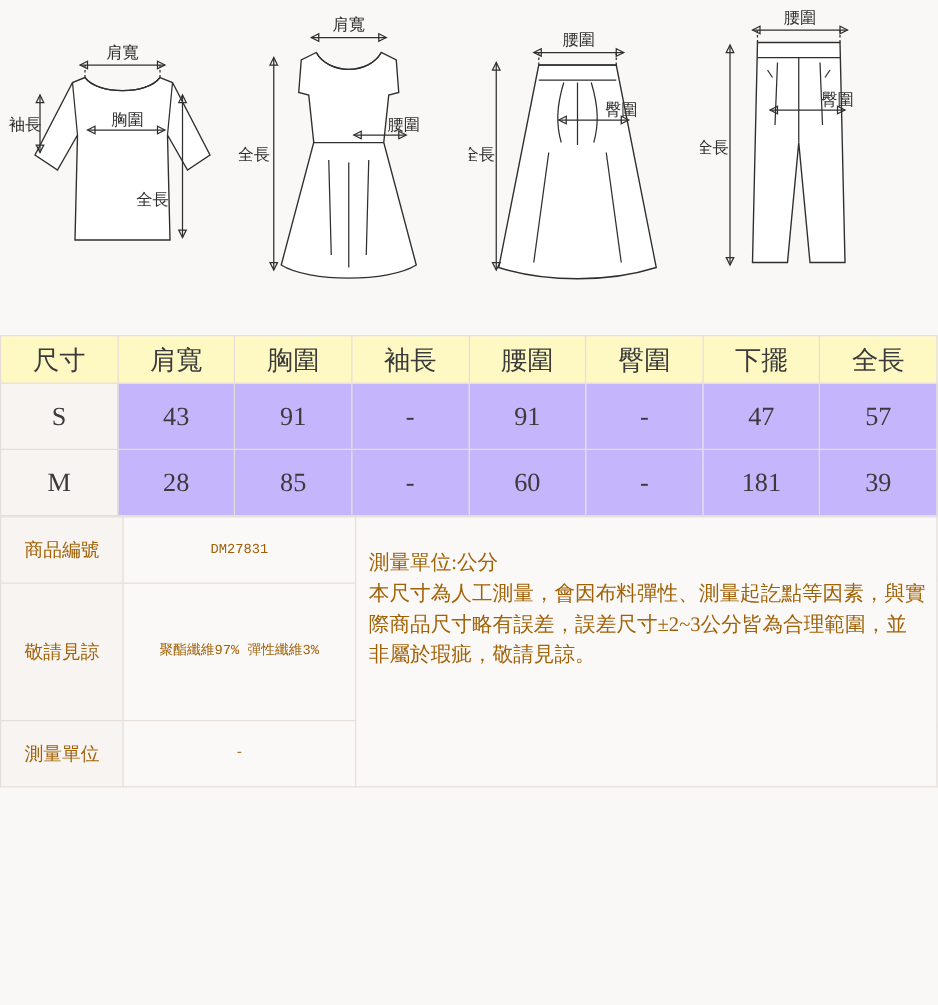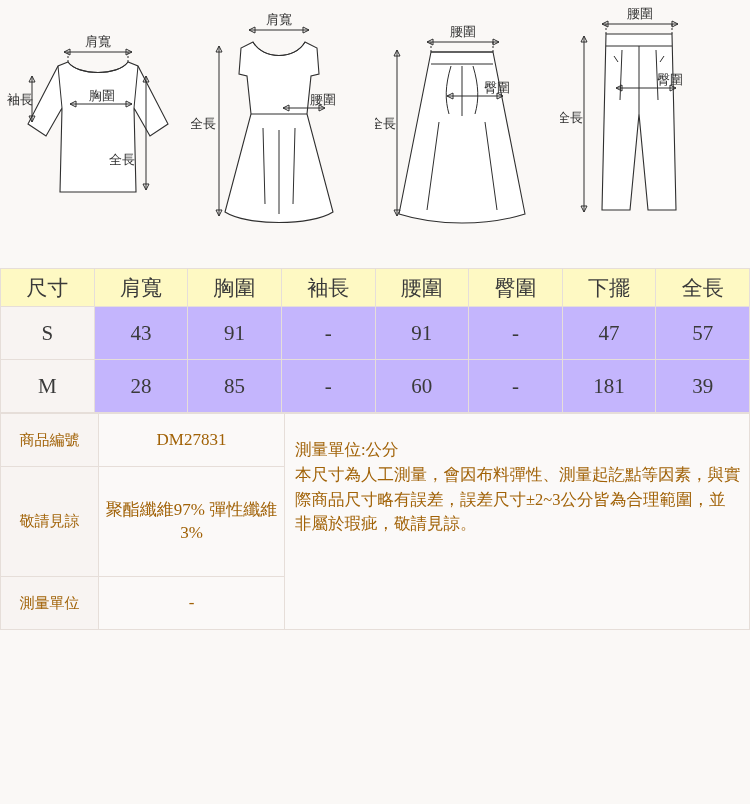--- a/index.html
+++ b/index.html
@@ -74,23 +74,24 @@
     width: 98px;
     background: #f8f4f2;
     text-align: center;
     font-size: 15px;
     padding: 4px 2px;
   }
   .info-val {
     width: 186px;
     background: #fbf9f8;
     text-align: center;
-    font-size: 17px;
+    font-size: 11px;
     padding: 4px 2px;
     line-height: 1.35;
+    font-family: Liberation Mono, monospace;
   }
   .info-note {
     background: #fbf9f8;
     font-size: 16.5px;
     line-height: 1.5;
     padding: 24px 8px 6px 10px;
     vertical-align: top;
     text-align: left;
     white-space: pre-line;
   }

